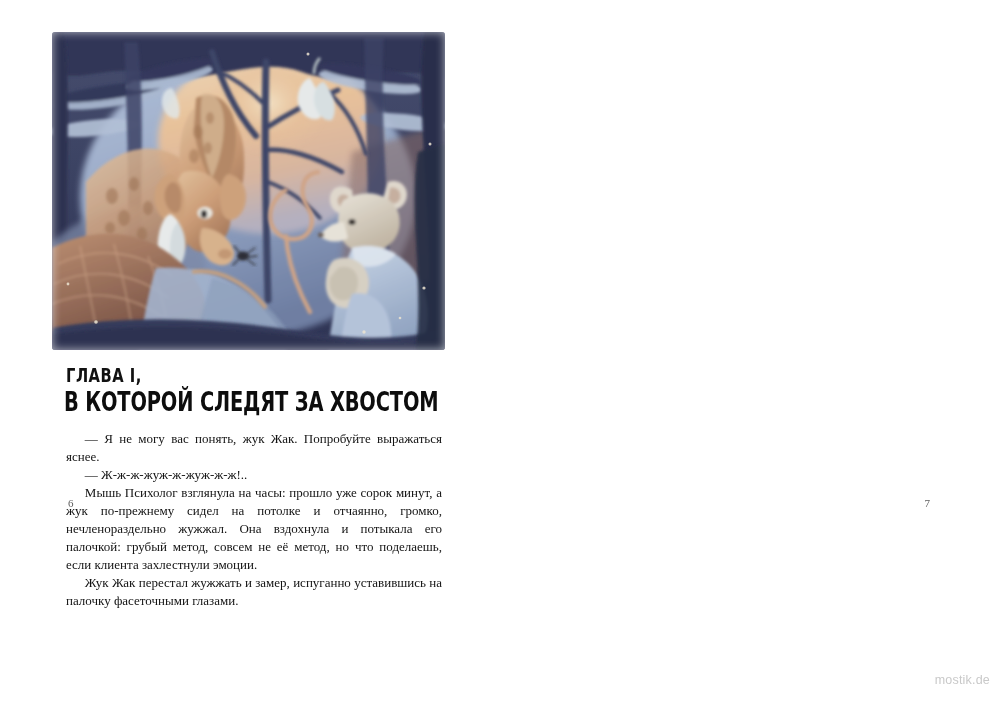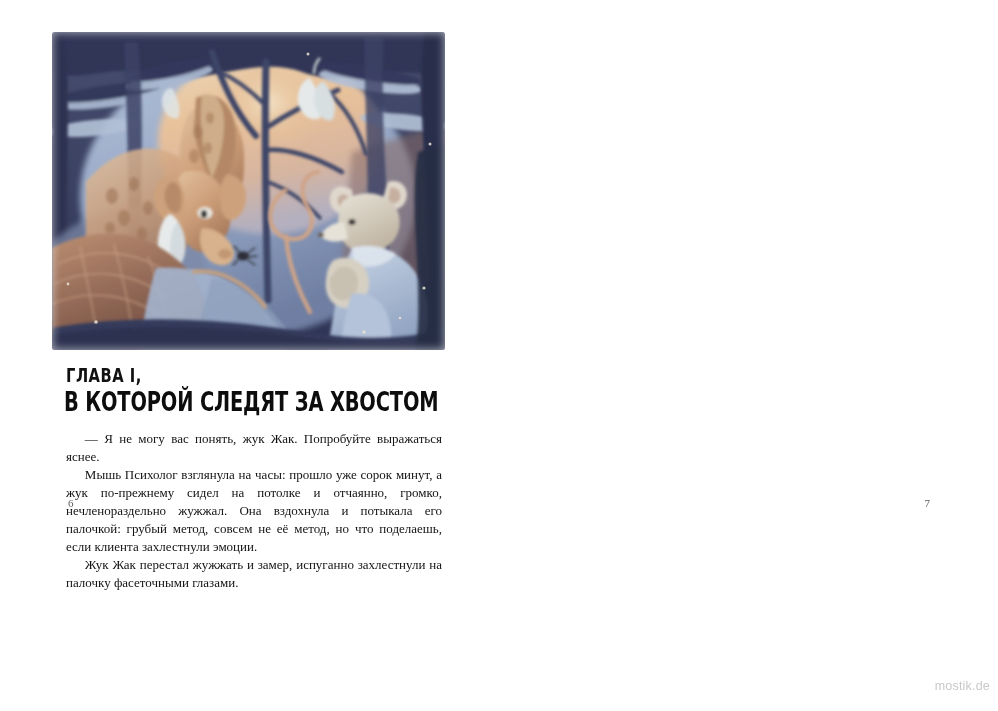--- a/index.html
+++ b/index.html
@@ -105,21 +105,21 @@
     color: #5c5c5c;
     font-family: "Liberation Serif", serif;
   }
   .folio.left  { left: 68px; }
   .folio.right { right: 68px; }
 
   
   .watermark {
     position: absolute;
     right: 8px;
-    bottom: 18px;
+    bottom: 24px;
     font-family: "Liberation Sans", sans-serif;
     font-size: 12.5px;
     color: #c9c9c9;
     letter-spacing: 0.2px;
     user-select: none;
   }
 </style>
 </head>
 <body>
 
@@ -349,22 +349,23 @@
         </svg>
       </div>
       <div class="illo-edge"></div>
     </div>
 
     <div class="chapter-kicker">ГЛАВА I,</div>
     <div class="chapter-title">В КОТОРОЙ СЛЕДЯТ ЗА ХВОСТОМ</div>
 
     <div class="col left">
       <p>— Я не могу вас понять, жук Жак. Попробуйте выражаться яснее.</p>
+      <p>— Ж-ж-ж-жуж-ж-жуж-ж-ж!..</p>
       <p>Мышь Психолог взглянула на часы: прошло уже сорок минут, а жук по-прежнему сидел на потолке и отчаянно, громко, нечленораздельно жужжал. Она вздохнула и потыкала его палочкой: грубый метод, совсем не её метод, но что поделаешь, если клиента захлестнули эмоции.</p>
-      <p>Жук Жак перестал жужжать и замер, испуганно захлестнули на палочку фасеточными глазами.</p>
+      <p>Жук Жак перестал жужжать и замер, испуганно уставившись на палочку фасеточными глазами.</p>
     </div>
 
     <div class="folio left">6</div>
   </div>
 
   <div class="page">
 
     <div class="folio right">7</div>
   </div>
 </div>

